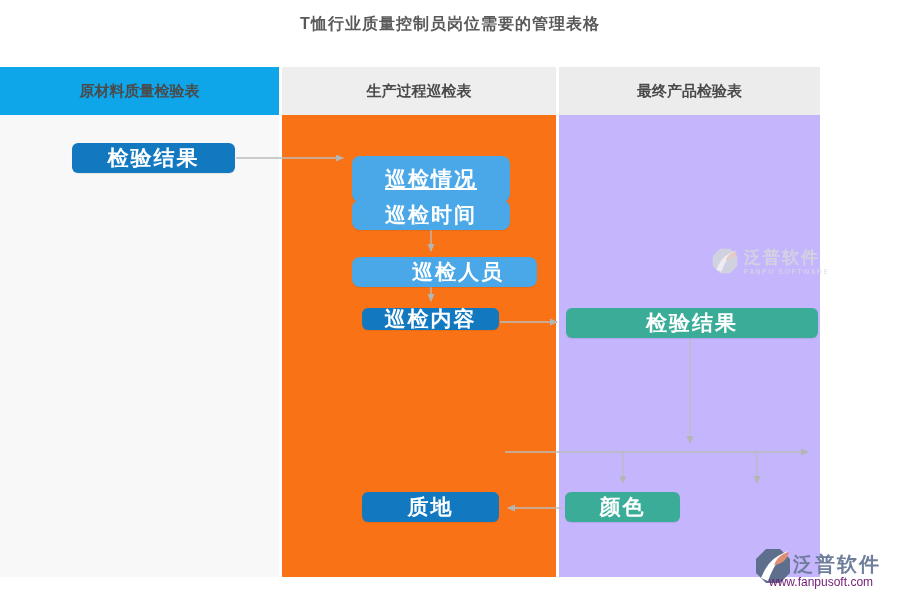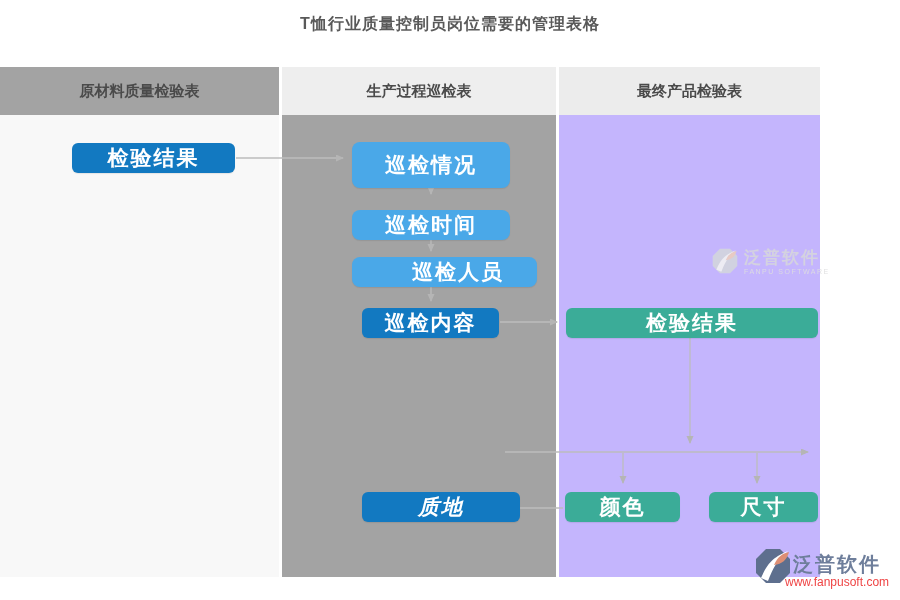--- a/index.html
+++ b/index.html
@@ -6,48 +6,48 @@
   .stage{
     position:relative;width:900px;height:600px;background:#ffffff;overflow:hidden;
     font-family:"Liberation Sans","DejaVu Sans",sans-serif;
   }
   .title{
     position:absolute;left:0;top:14px;width:900px;text-align:center;
     font-size:16px;font-weight:bold;color:#595959;letter-spacing:1px;margin:0;
   }
   .col{position:absolute;top:67px;height:510px;}
   .col1{left:0;width:279px;background:#f8f8f8;}
-  .col2{left:282px;width:274px;background:#a3a3a3;}
+  .col2{left:282px;width:274px;background:#f97316;}
   .col3{left:559px;width:261px;background:#c4b5fd;}
   .col-header{
     height:48px;line-height:48px;text-align:center;
     font-size:15px;font-weight:bold;color:#4a4a4a;
   }
-  .col1 .col-header{background:#a3a3a3;}
+  .col1 .col-header{background:#0ea5e9;}
   .col2 .col-header{background:#eeeeee;}
   .col3 .col-header{background:#ececec;}
   .arrows{position:absolute;left:0;top:0;width:900px;height:600px;pointer-events:none;}
   .node{
     position:absolute;border-radius:6px;color:#ffffff;font-weight:bold;font-size:21px;
     display:flex;align-items:center;justify-content:center;letter-spacing:2px;cursor:pointer;
     box-shadow:0 1px 1px rgba(0,0,0,0.08);
   }
   .blue{background:#1279c1;}
   .lightblue{background:#4aa8e8;border-radius:8px;}
   .green{background:#3bac98;}
   .wm{position:absolute;left:712px;top:248px;display:flex;align-items:flex-start;opacity:0.9;}
   .wm .wm-text{margin-left:6px;}
   .wm .wm-name{font-size:17px;font-weight:bold;color:#d6d6dd;letter-spacing:2px;line-height:20px;}
   .wm .wm-sub{font-size:7px;color:#dededf;letter-spacing:1.5px;}
   .brand-mark{position:absolute;left:755px;top:548px;}
   .brand-name{
     position:absolute;left:793px;top:551px;font-size:20px;font-weight:bold;
     color:#6e7e9b;letter-spacing:2px;
   }
-  .brand-url{position:absolute;left:769px;top:575px;font-size:12px;color:#ef4444;margin-left:16px;}
+  .brand-url{position:absolute;left:769px;top:575px;font-size:12px;color:#701a75;}
 </style>
 </head>
 <body>
 
 <div class="stage">
 
   <h1 class="title">T恤行业质量控制员岗位需要的管理表格</h1>
 
   <div class="col col1">
     <div class="col-header">原材料质量检验表</div>
@@ -74,35 +74,34 @@
       <path d="M690,338 V443" marker-end="url(#arr)"></path>
       <path d="M505,452 H808" marker-end="url(#arr)"></path>
       <path d="M623,453 V483" marker-end="url(#arr)"></path>
       <path d="M757,453 V483" marker-end="url(#arr)"></path>
       <path d="M563,508 H508" marker-end="url(#arr)"></path>
     </g>
   </svg>
 
   <div class="node blue" style="left:72px;top:143px;width:163px;height:30px;">检验结果</div>
 
-  <div class="node lightblue" style="left:352px;top:142px;width:158px;height:46px;">巡检情况</div>
+  <div class="node lightblue" style="left:352px;top:156px;width:158px;height:46px;text-decoration:underline;">巡检情况</div>
 
-  <div class="node lightblue" style="left:352px;top:200px;width:158px;height:30px;margin-top:10px;">巡检时间</div>
+  <div class="node lightblue" style="left:352px;top:200px;width:158px;height:30px;">巡检时间</div>
 
   <div class="node lightblue" style="left:352px;top:257px;width:158px;height:30px;padding-left:27px;">巡检人员</div>
 
-  <div class="node blue" style="left:362px;top:308px;width:137px;height:30px;">巡检内容</div>
+  <div class="node blue" style="left:362px;top:308px;width:137px;height:22px;">巡检内容</div>
 
   <div class="node green" style="left:566px;top:308px;width:252px;height:30px;">检验结果</div>
 
-  <div class="node blue" style="left:362px;top:492px;width:158px;height:30px;font-style:italic;">质地</div>
+  <div class="node blue" style="left:362px;top:492px;width:137px;height:30px;">质地</div>
 
   <div class="node green" style="left:565px;top:492px;width:115px;height:30px;">颜色</div>
 
-  <div class="node green" style="left:709px;top:492px;width:109px;height:30px;">尺寸</div>
 
   <div class="wm">
     <svg width="26" height="26" viewBox="0 0 36 36">
       <polygon points="11,1 25,1 35,11 35,25 25,35 11,35 1,25 1,11" fill="#d3d6dd"></polygon>
       <path d="M6,30 C14,12 20,9 33,3 C21,14 18,20 13,33 Z" fill="#f2f2f2"></path>
       <path d="M19,17 C23,8 27,6 34,4 C32,12 27,16 19,17 Z" fill="#eccdbe"></path>
     </svg>
     <div class="wm-text">
       <div class="wm-name">泛普软件</div>
       <div class="wm-sub">FANPU SOFTWARE</div>

